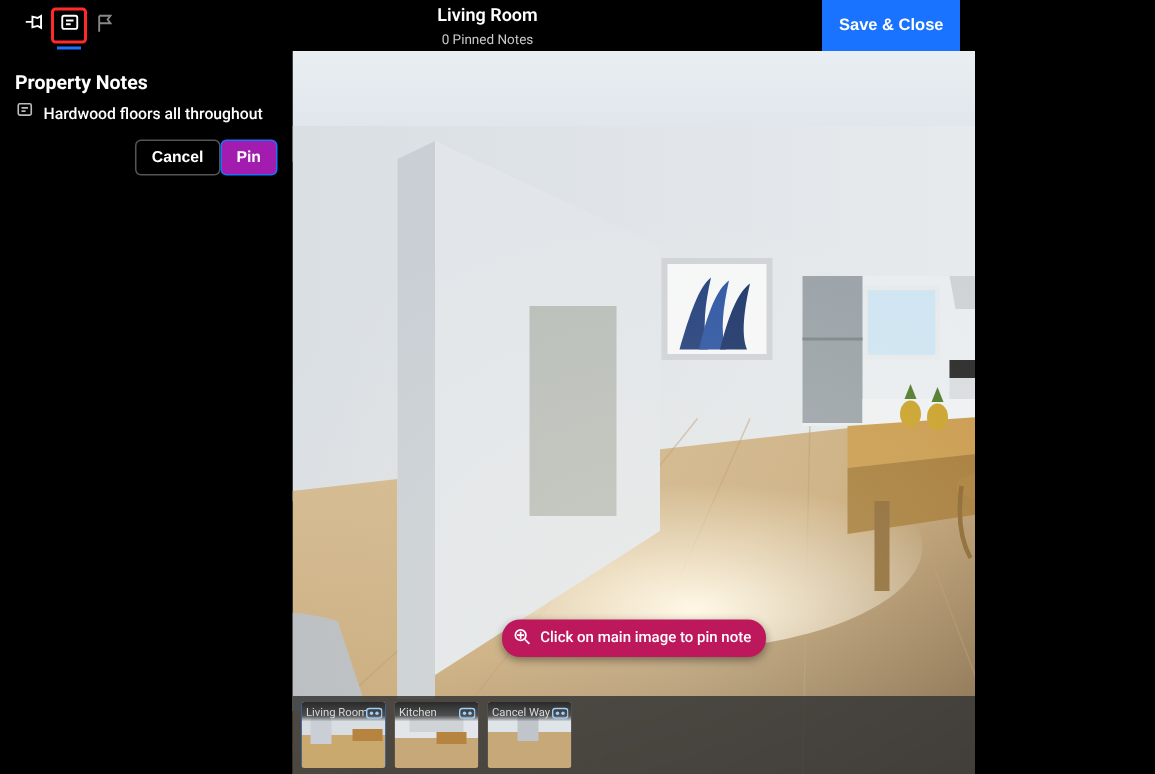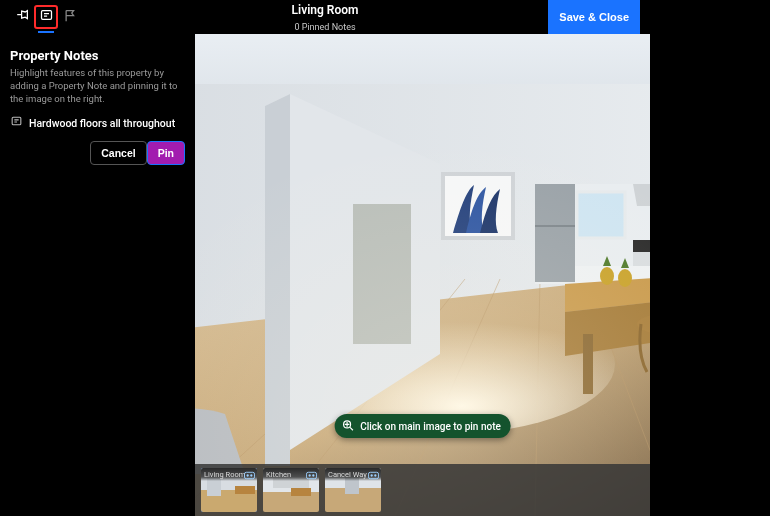--- a/index.html
+++ b/index.html
@@ -90,21 +90,21 @@
     display: flex; flex-direction: column;
   }
   .main-image { flex: 1; position: relative; overflow: hidden; }
   .room-svg { width: 100%; height: 100%; display: block; }
 
   .hint-pill {
     position: absolute;
     left: 50%; transform: translateX(-50%);
     bottom: 78px;
     display: flex; align-items: center; gap: 6px;
-    background: #14532d; color: #fff;
+    background: #be185d; color: #fff;
     padding: 4px 10px 4px 6px;
     border-radius: 12px;
     font-size: 10px; font-weight: 500;
     box-shadow: 0 2px 6px rgba(0,0,0,.4);
   }
   .hint-pill svg { width: 14px; height: 14px; }
 
   .thumb-strip {
     height: 52px;
     background: rgba(54,54,54,0.85);
@@ -176,21 +176,20 @@
       <div class="sub">0 Pinned Notes</div>
     </div>
 
     <button class="save-btn">Save &amp; Close</button>
   </div>
 
   <div class="body">
 
     <div class="sidebar">
       <div class="panel-title">Property Notes</div>
-      <div class="panel-desc">Highlight features of this property by adding a Property Note and pinning it to the image on the right.</div>
 
       <div class="note-row">
         <span>
           <svg viewBox="0 0 24 24" fill="none" stroke="#bbb" stroke-width="2">
             <rect x="4" y="4" width="16" height="14" rx="2"></rect>
             <path d="M8 9h8M8 13h5"></path>
           </svg>
         </span>
         <span>Hardwood floors all throughout</span>
       </div>

